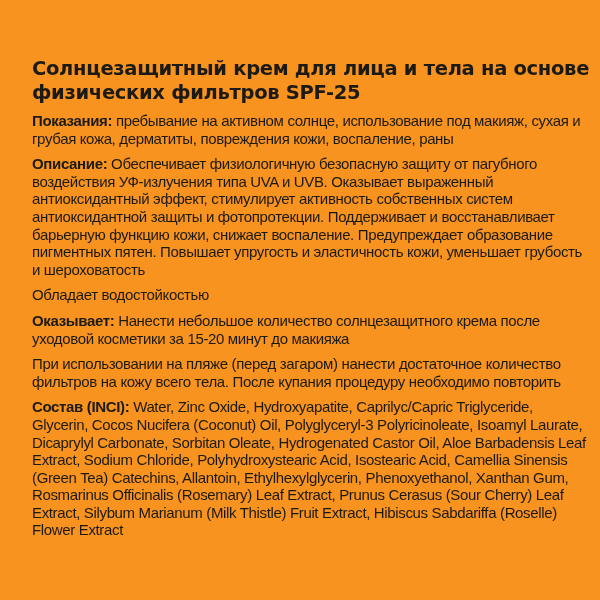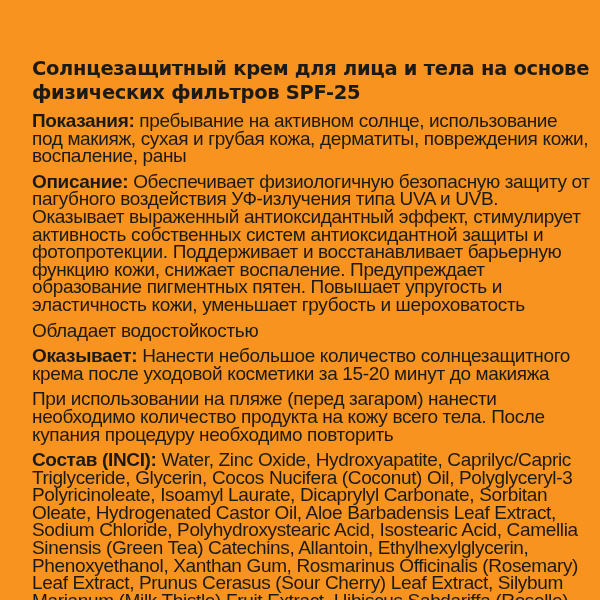--- a/index.html
+++ b/index.html
@@ -10,21 +10,21 @@
     font-family:"Liberation Sans", sans-serif;
   }
   .page { position:absolute; left:32px; top:14px; width:560px;margin-top:43px; }
   .title {
     font-family:"DejaVu Sans", sans-serif;
     font-weight:bold; font-size:19.5px; line-height:24px;
     margin:0 0 7px 0; letter-spacing:-0.3px;
   }
   .para {
     font-family:"Liberation Sans", sans-serif;
-    font-size:19px; line-height:17.6px;
+    font-size:15px; line-height:17.6px;
     margin:0 0 8px 0; letter-spacing:-0.35px;
     transform-origin:left top;
   }
   .label { font-weight:bold; }
 </style>
 </head>
 <body style="background: rgb(247, 147, 30); color: rgb(28, 26, 23);">
 
 <div class="page">
   <h1 class="title">Солнцезащитный крем для лица и тела на основе физических фильтров SPF-25</h1>
@@ -40,19 +40,19 @@
 
   <p class="para">
     <span>Обладает водостойкостью</span>
   </p>
 
   <p class="para">
     <span class="label">Оказывает:</span><span> Нанести небольшое количество солнцезащитного крема после уходовой косметики за 15-20 минут до макияжа</span>
   </p>
 
   <p class="para">
-    <span>При использовании на пляже (перед загаром) нанести необходимо количество продукта на кожу всего тела. После купания процедуру необходимо повторить</span>
+    <span>При использовании на пляже (перед загаром) нанести достаточное количество фильтров на кожу всего тела. После купания процедуру необходимо повторить</span>
   </p>
 
   <p class="para">
     <span class="label">Состав (INCI):</span><span> Water, Zinc Oxide, Hydroxyapatite, Caprilyc/Capric Triglyceride, Glycerin, Cocos Nucifera (Coconut) Oil, Polyglyceryl-3 Polyricinoleate, Isoamyl Laurate, Dicaprylyl Carbonate, Sorbitan Oleate, Hydrogenated Castor Oil, Aloe Barbadensis Leaf Extract, Sodium Chloride, Polyhydroxystearic Acid, Isostearic Acid, Camellia Sinensis (Green Tea) Catechins, Allantoin, Ethylhexylglycerin, Phenoxyethanol, Xanthan Gum, Rosmarinus Officinalis (Rosemary) Leaf Extract, Prunus Cerasus (Sour Cherry) Leaf Extract, Silybum Marianum (Milk Thistle) Fruit Extract, Hibiscus Sabdariffa (Roselle) Flower Extract</span>
   </p>
 </div>
 
 </body></html>

